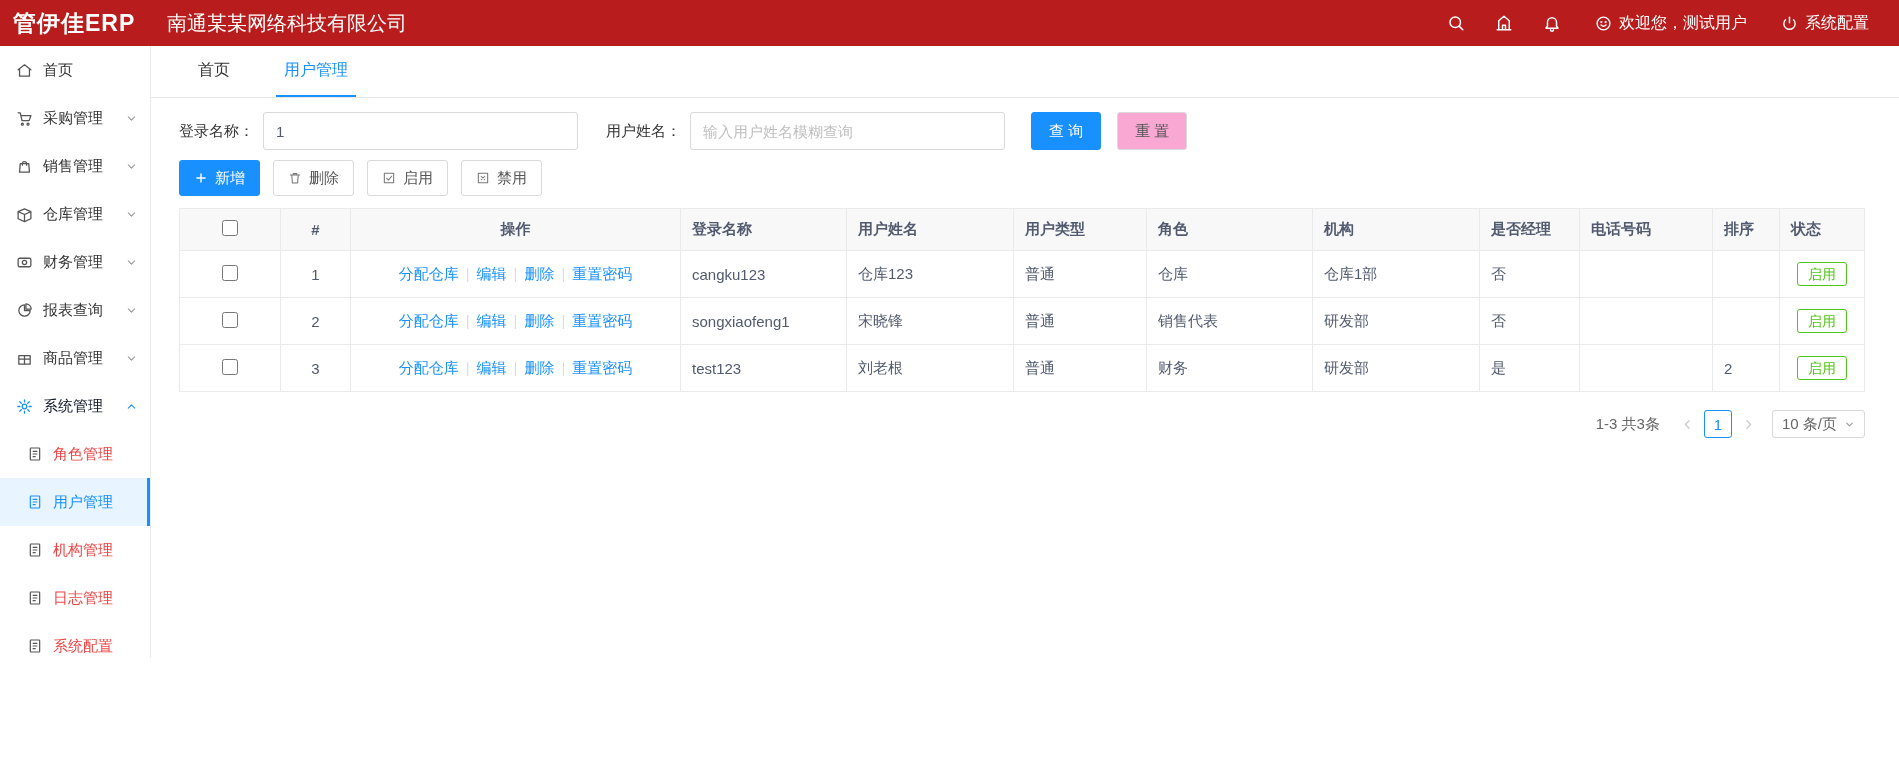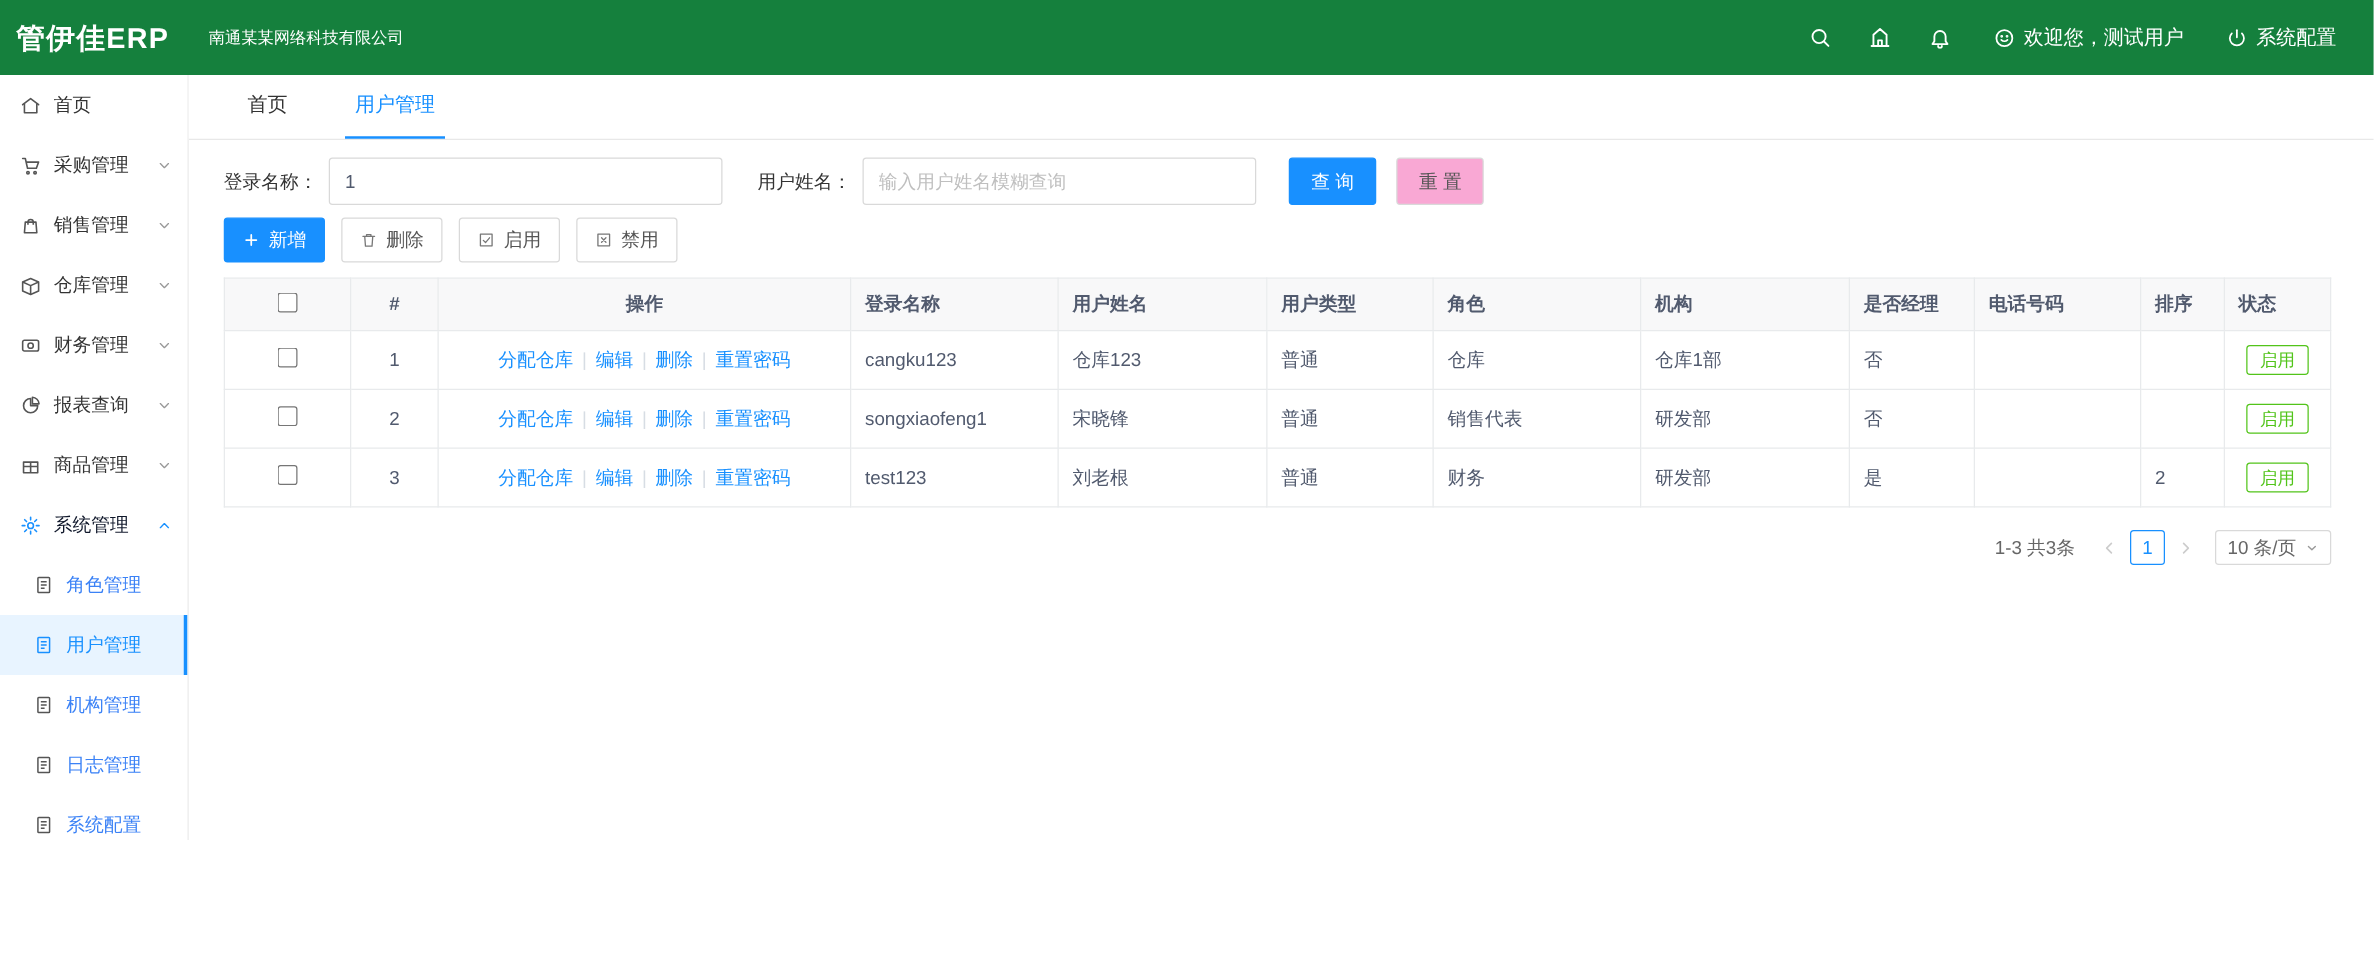--- a/index.html
+++ b/index.html
@@ -3,43 +3,43 @@
 <meta charset="utf-8">
 <style>
   * { margin:0; padding:0; box-sizing:border-box; }
   html,body { width:1899px; height:773px; overflow:hidden; }
   body { font-family:"Liberation Sans","DejaVu Sans",sans-serif; font-size:15px; color:#515a6e; background:#fff; }
   svg { display:block; }
   .ic { display:inline-flex; width:16px; height:16px; flex:0 0 auto; }
   .ic svg { width:100%; height:100%; }
 
   
-  .header { height:60px; background:#15803d; color:#fff; display:flex; align-items:center; }
+  .header { height:46px; background:#b91c1c; color:#fff; display:flex; align-items:center; }
   .logo { width:151px; padding-left:13px; font-size:23px; font-weight:bold; letter-spacing:1px; white-space:nowrap; }
-  .company { font-size:13px; margin-left:16px; white-space:nowrap; }
+  .company { font-size:20px; margin-left:16px; white-space:nowrap; }
   .header-spacer { flex:1; }
   .header-right { display:flex; align-items:center; padding-right:30px; font-size:16px; }
   .hicon { width:18px; height:18px; margin-left:30px; cursor:pointer; color:#fff; }
   .hicon svg { width:100%; height:100%; }
   .huser { display:flex; align-items:center; gap:7px; margin-left:34px; cursor:pointer; white-space:nowrap; }
   .huser .ic { width:17px; height:17px; }
 
   
   .layout { display:flex; height:612px; }
   .sidebar { width:151px; flex:0 0 151px; border-right:1px solid #ececec; background:#fff; overflow:hidden; }
   .main { flex:1; display:flex; flex-direction:column; min-width:0; }
 
   
   .side-item { height:48px; display:flex; align-items:center; padding:0 12px 0 16px; color:#333; cursor:pointer; font-size:15px; }
   .side-item .ic { color:#555; margin-right:10px; width:17px; height:17px; }
   .side-item .lbl { white-space:nowrap; }
   .side-item .chev { margin-left:auto; width:13px; height:13px; color:#999; }
   .side-item.parent-active { color:#0f172a; }
   .side-item.parent-active .ic, .side-item.parent-active .chev { color:#1890ff; }
-  .sub-item { height:48px; display:flex; align-items:center; padding-left:27px; color:#3b82f6; cursor:pointer; font-size:15px; }
+  .sub-item { height:48px; display:flex; align-items:center; padding-left:27px; color:#ef4444; cursor:pointer; font-size:15px; }
   .sub-item .ic { color:#555; margin-right:10px; width:16px; height:16px; }
   .sub-item.active { background:#e8f4ff; color:#1890ff; border-right:3px solid #1890ff; }
   .sub-item.active .ic { color:#1890ff; }
 
   
   .tabbar { height:52px; display:flex; align-items:stretch; border-bottom:1px solid #e8e8e8; padding-left:39px; background:#fff; flex:0 0 52px; }
   .tab { display:flex; align-items:center; padding:0 8px; margin-right:38px; font-size:16px; color:#333; cursor:pointer; border-bottom:2px solid transparent; }
   .tab.active { color:#1890ff; border-bottom-color:#1890ff; }
 
   

